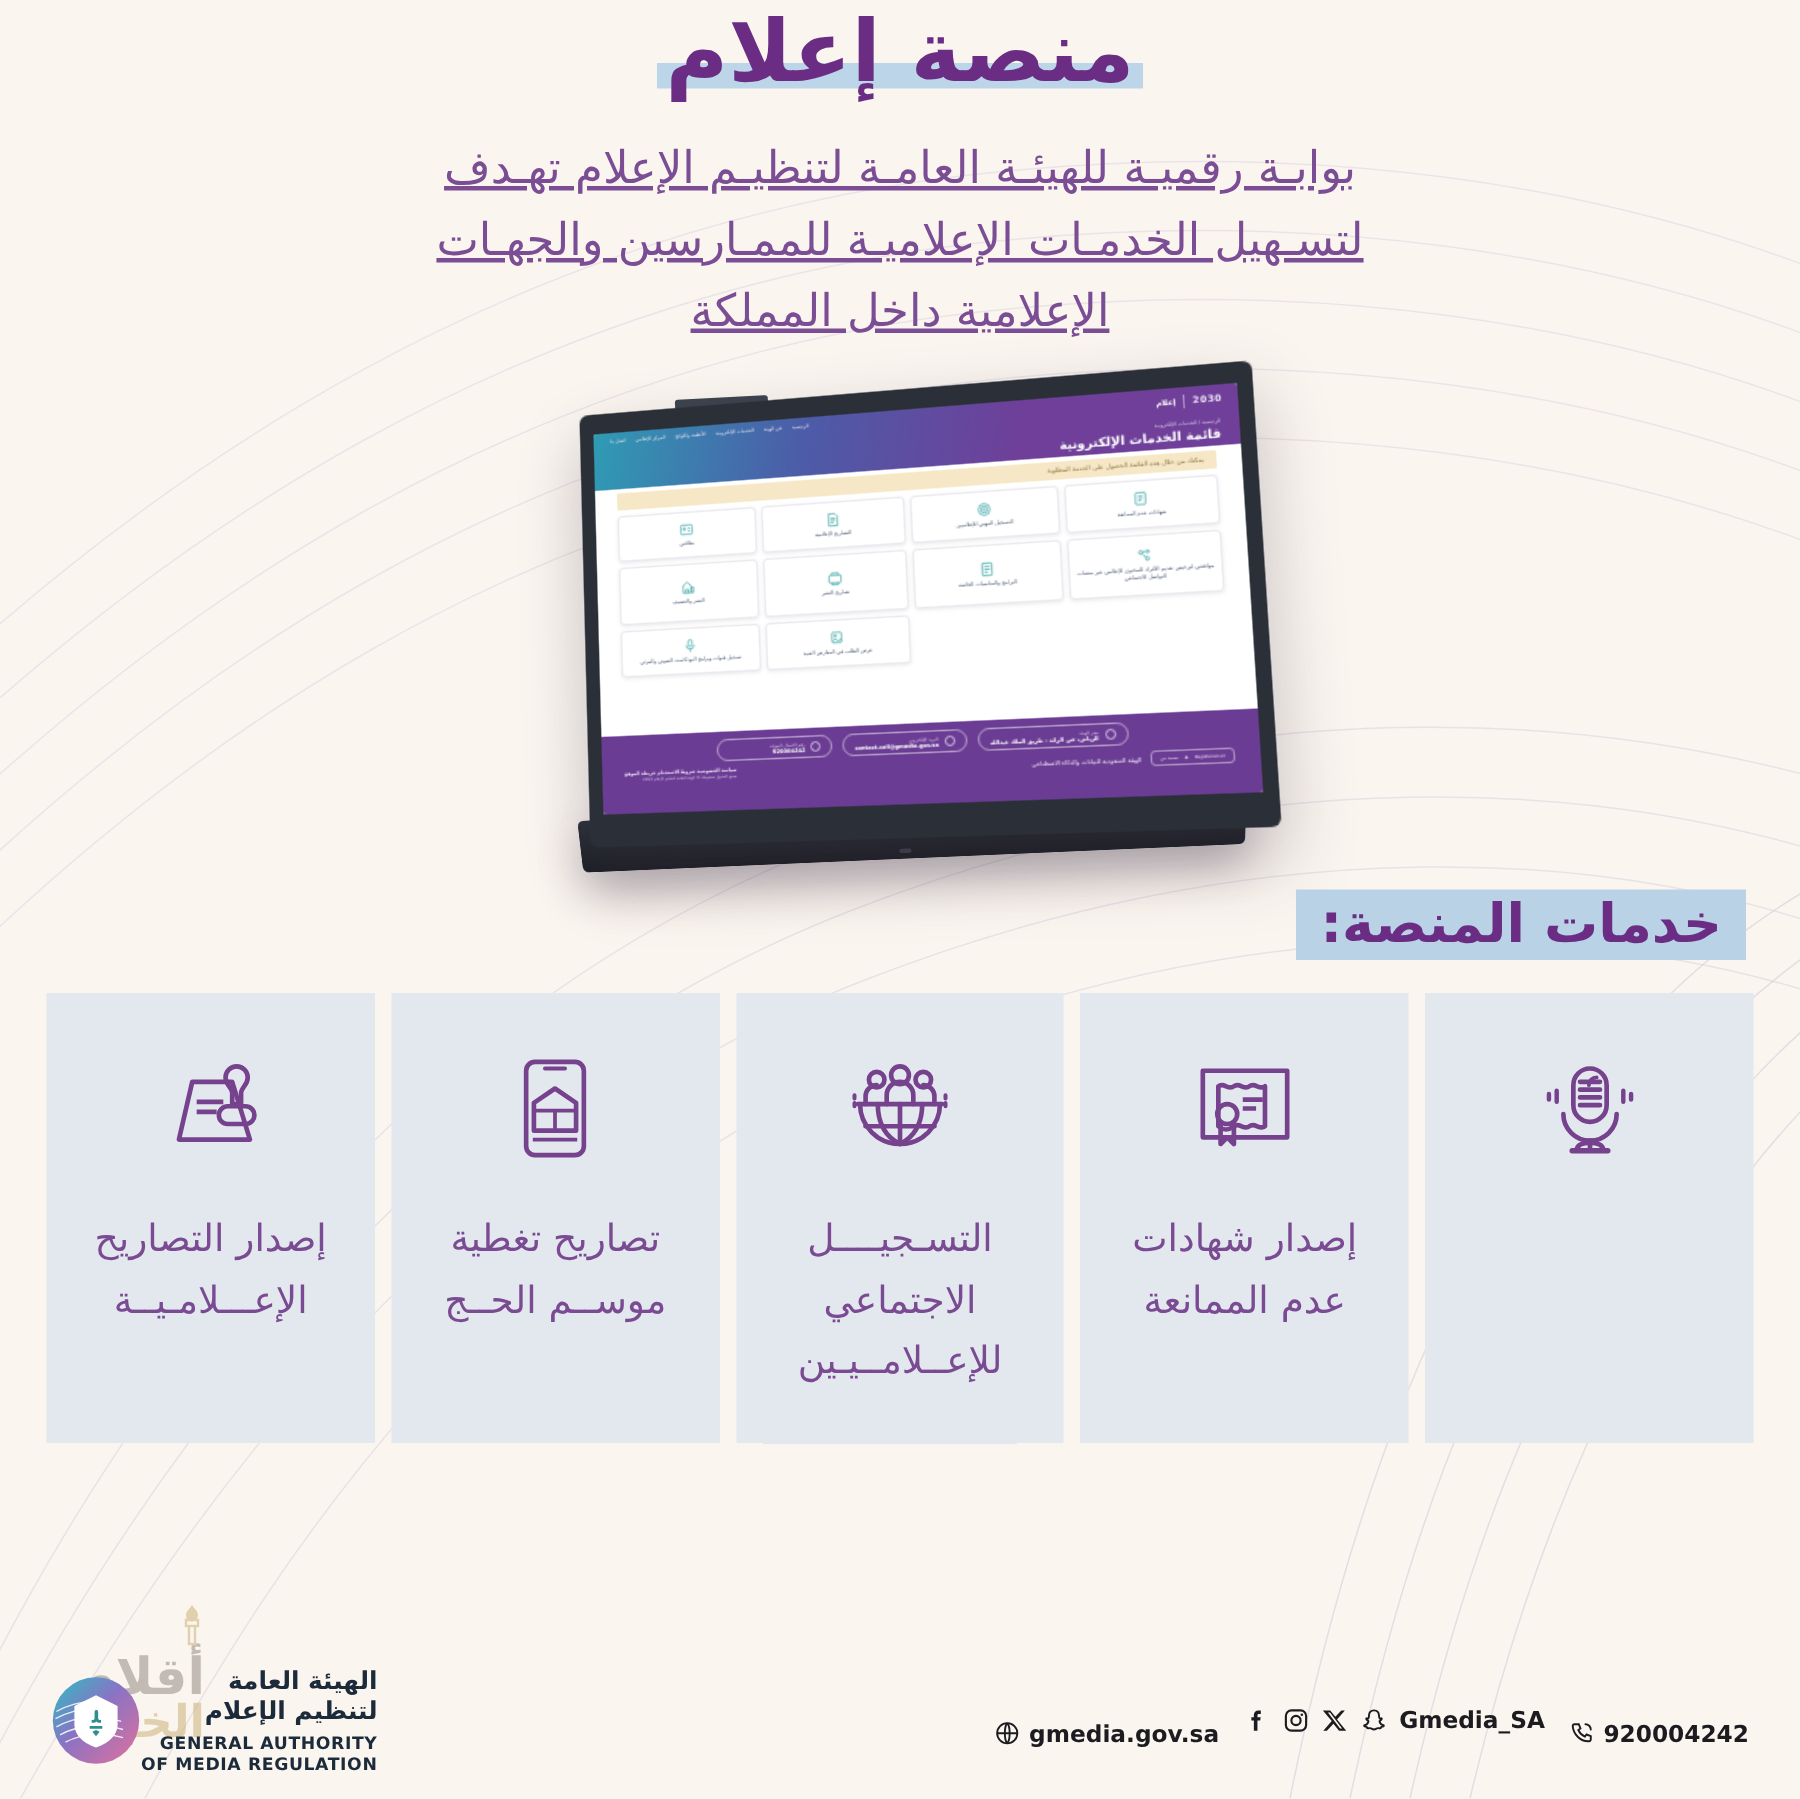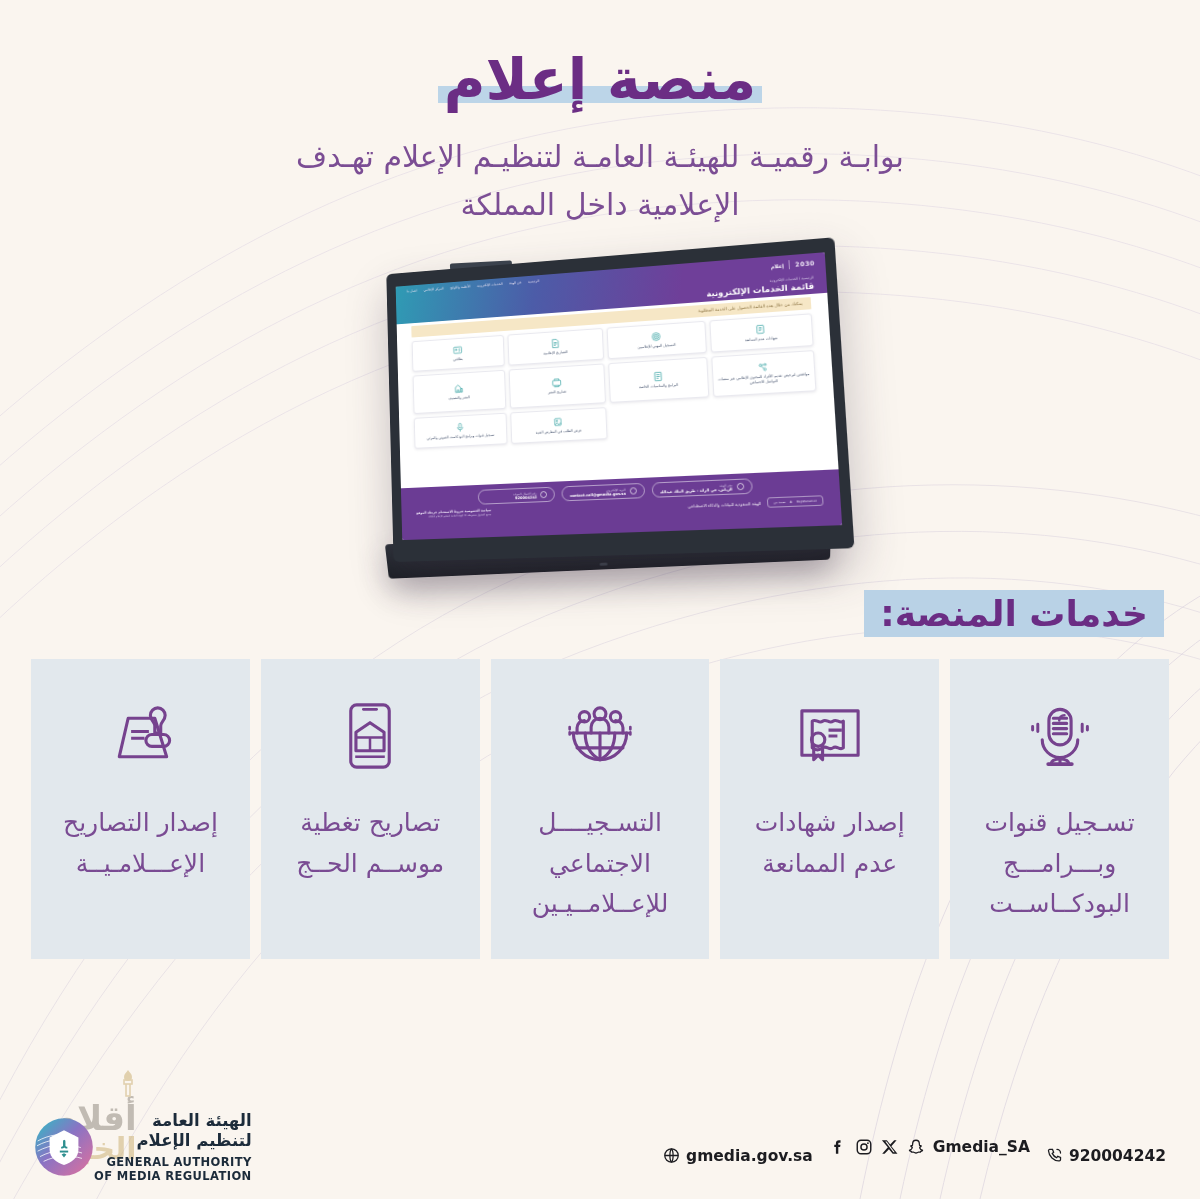--- a/index.html
+++ b/index.html
@@ -32,21 +32,20 @@
     width: 1200px;
     height: 1199px;
     pointer-events: none;
     z-index: 0;
   }
 
   
   .header {
     position: relative;
     z-index: 3;
-    padding-top: 44px;
     text-align: center;
   }
 
   .title-wrap {
     display: inline-block;
     position: relative;
     padding: 0 10px;
   }
   .title-band {
     position: absolute;
@@ -72,21 +71,21 @@
     position: relative;
     z-index: 3;
     margin: 18px auto 0;
     width: 690px;
     font-size: 30px;
     line-height: 1.58;
     color: #7b4d94;
     text-align: center;
     font-weight: 500;
   }
-  .subtitle .ln { display: block; }
+  .subtitle .ln { display: block; text-decoration: underline; }
 
   
   .laptop-area {
     position: relative;
     z-index: 3;
     margin-top: 18px;
     height: 330px;
   }
   .laptop {
     position: absolute;
@@ -489,20 +488,21 @@
     </g>
   </svg>
 
   <div class="header">
     <div class="title-wrap">
       <div class="title-band"></div>
       <div class="main-title">منصة إعلام</div>
     </div>
     <div class="subtitle">
       <span class="ln">بوابـة رقميـة للهيئـة العامـة لتنظيـم الإعلام تهـدف</span>
+      <span class="ln">لتسـهيل الخدمـات الإعلاميـة للممـارسين والجهـات</span>
       <span class="ln">الإعلامية داخل المملكة</span>
     </div>
   </div>
 
   <div class="laptop-area">
     <div class="laptop">
 
       <div class="base"></div>
       <div class="hinge h1"></div>
       <div class="hinge h2"></div>
@@ -679,25 +679,20 @@
           <rect x="35" y="14" width="30" height="48" rx="15"></rect>
           <path d="M41 26h18M41 33h18M41 40h18M41 47h18"></path>
           <path d="M26 55a24 24 0 0048 0"></path>
           <path d="M50 79v7"></path>
           <path d="M34 88h32" stroke-width="5"></path>
           <path d="M38 88c0-5 4-7 12-7s12 2 12 7"></path>
           <path d="M20 34v10M13 37v5M80 34v10M87 37v5" stroke-width="4"></path>
           <path d="M56 22c-4 0-7 3-7 7" stroke-width="3.4"></path>
         </svg>
       </span>
-      <div class="svc-label">
-        <span>تسـجيل قنوات</span><br>
-        <span>وبـــرامـــج</span><br>
-        <span>البودكــاســت</span>
-      </div>
     </div>
 
     <div class="svc-card">
       <span class="svc-icon">
         <svg viewBox="0 0 100 100" fill="none" stroke="currentColor" stroke-width="4.2" stroke-linejoin="round">
           <rect x="12" y="16" width="76" height="60"></rect>
           <path d="M26 30c5-4 9 4 14 0s9 4 14 0s9 4 14 0v36c-5 4-9-4-14 0s-9-4-14 0s-9 4-14 0z"></path>
           <path d="M48 42h18M48 50h12"></path>
           <circle cx="34" cy="55" r="9"></circle>
           <path d="M28 62v20l6-6 6 6V62"></path>

